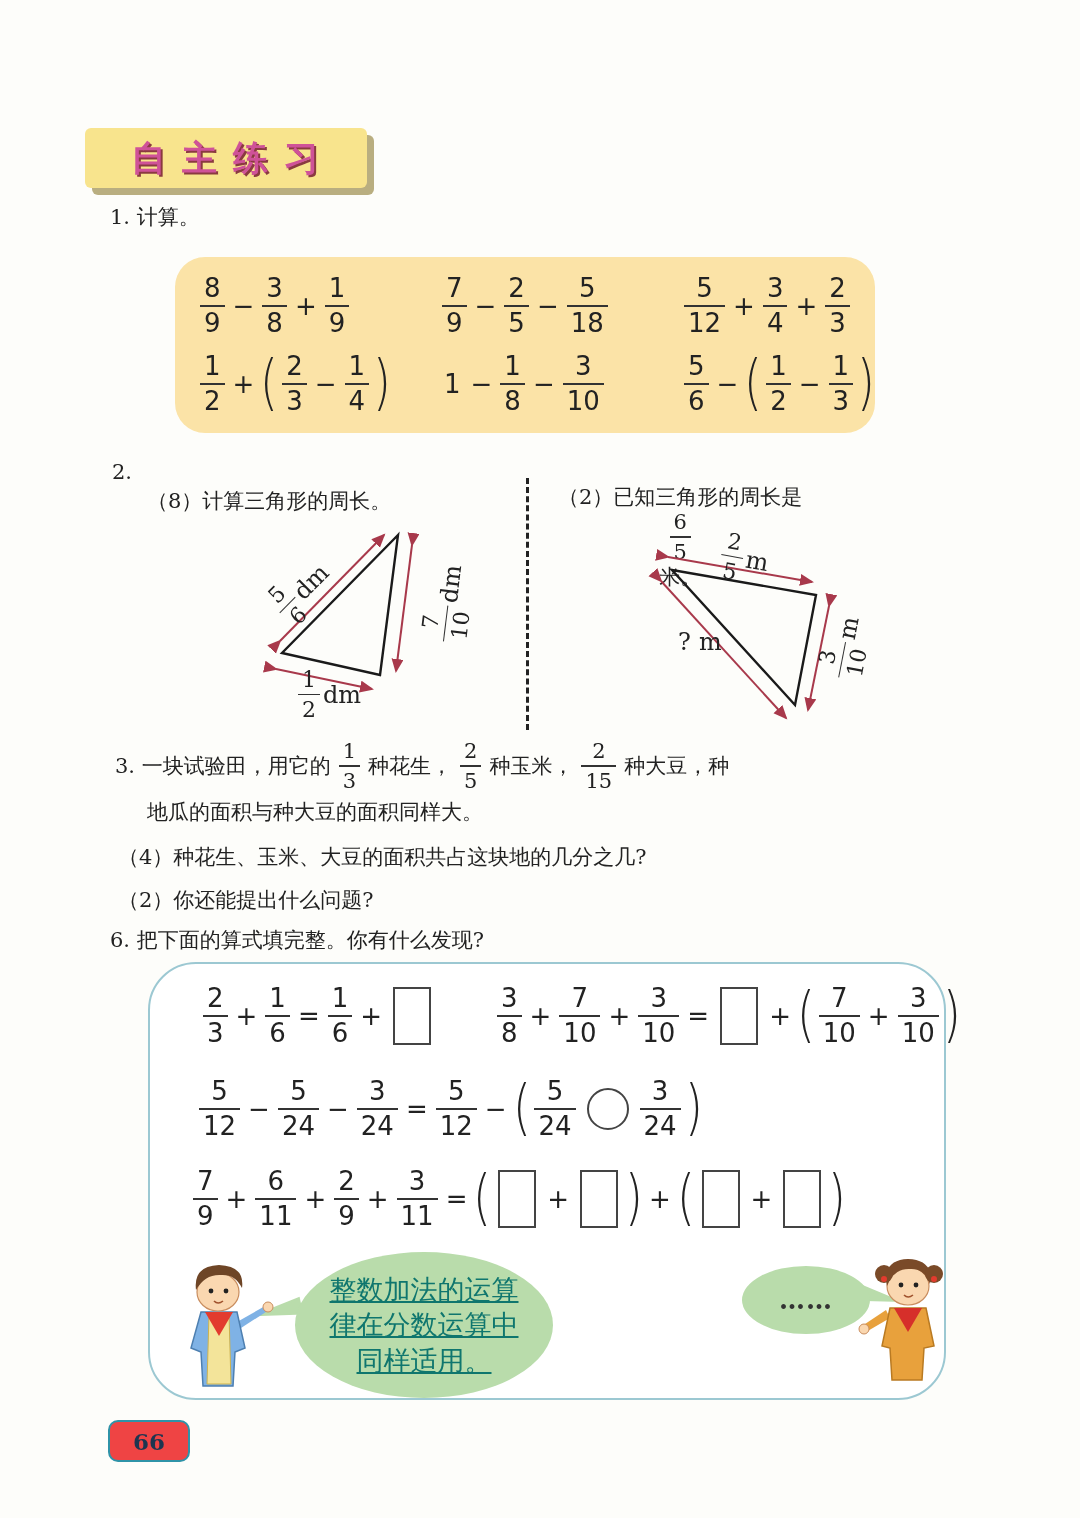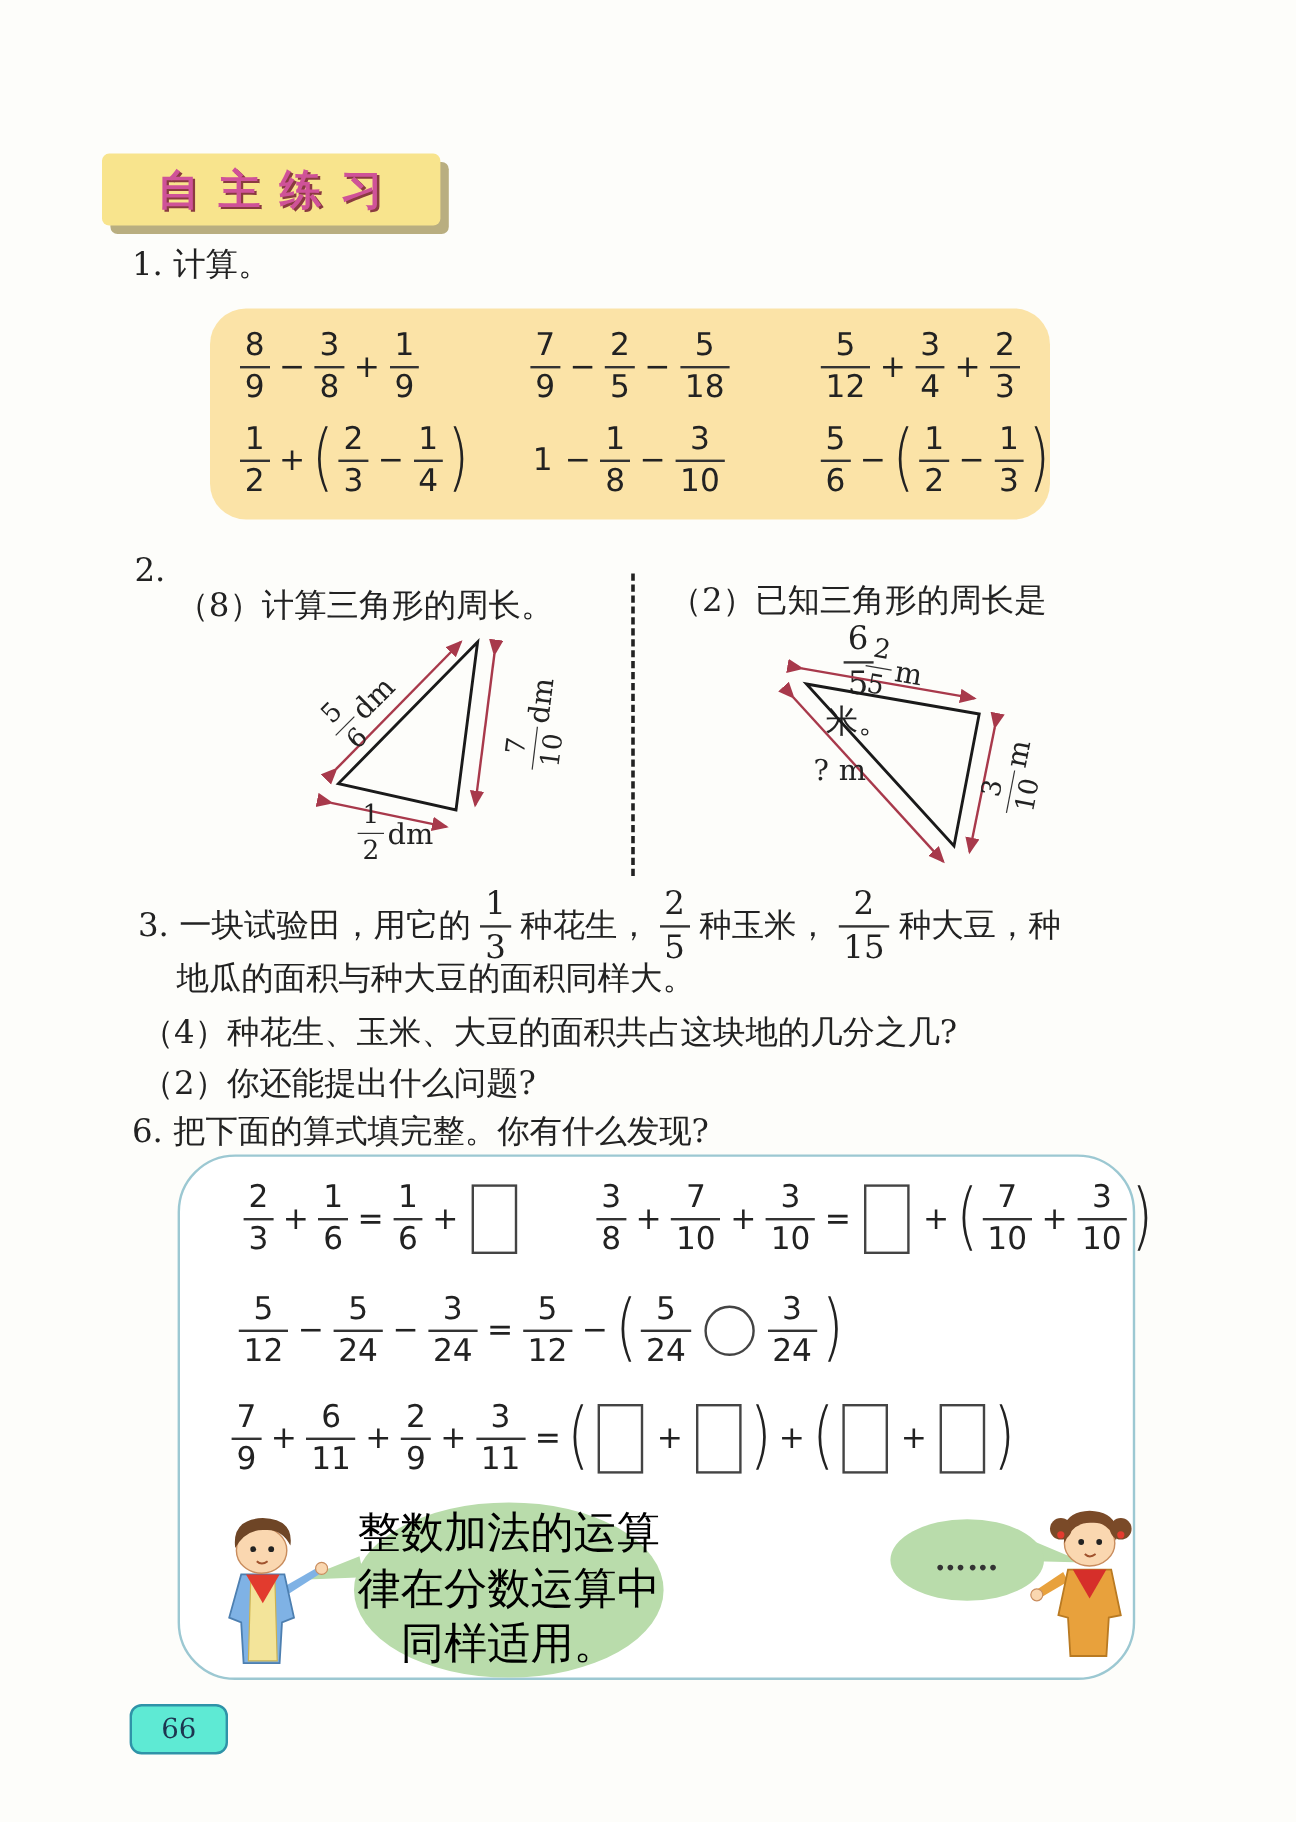--- a/index.html
+++ b/index.html
@@ -19,21 +19,21 @@
     box-shadow:7px 7px 0 #b9ae80;
     display:flex; align-items:center; justify-content:center;
   }
   .banner-title{
     font-family:"DejaVu Sans","Liberation Sans",sans-serif;
     font-weight:800; font-size:35px; letter-spacing:16px;
     color:#cf5298; text-shadow:2px 2px 0 #8a3a40; padding-left:14px;
   }
 
   
-  .h-text{font-size:27px; line-height:1.35;}
+  .h-text{font-size:21px; line-height:1.35;}
 
   
   .expr{display:inline-flex; align-items:center; white-space:nowrap;}
   .expr .tok{margin:0 5px;}
   .frac{display:inline-flex; flex-direction:column; align-items:center;
         vertical-align:middle; margin:0 3px; line-height:1;}
   .frac .n{display:block; padding:0 4px 3px; line-height:1.05;}
   .frac .d{display:block; border-top:2px solid #333; padding:3px 4px 0; line-height:1.05;}
   .paren{font-size:2.35em; font-weight:200; line-height:.9;
          font-family:"DejaVu Sans","Liberation Sans",sans-serif;
@@ -65,37 +65,37 @@
     position:absolute; left:148px; top:962px; width:794px; height:434px;
     border:2.5px solid #9cc8d2; border-radius:48px; background:#fff;
   }
   .eq{font-size:26px;}
   .eq .frac .d{border-top-width:2px;}
 
   
   .bubble{position:absolute; background:#b9dcab; border-radius:50%;
           display:flex; flex-direction:column; align-items:center; justify-content:center;}
   .bubble-boy{left:295px; top:1252px; width:258px; height:146px;}
-  .bubble-boy span{display:block; font-size:36px; color:#000000; line-height:1.3;}
+  .bubble-boy span{display:block; font-size:27px; color:#0f766e; line-height:1.3;text-decoration:underline;}
   .bubble-girl{left:742px; top:1266px; width:128px; height:68px;}
   .bubble-girl span{font-size:26px; color:#333; font-weight:bold; letter-spacing:1px;}
   .tail{position:absolute; width:0; height:0; border-style:solid;}
   .tail-boy{left:250px; top:1302px; border-width:9px 52px 9px 0;
             border-color:transparent #b9dcab transparent transparent;
             transform:rotate(-12deg);}
   .tail-girl{left:856px; top:1288px; border-width:9px 0 9px 48px;
              border-color:transparent transparent transparent #b9dcab;
              transform:rotate(12deg);}
 
   
   .page-num{
     position:absolute; left:108px; top:1420px; width:78px; height:38px;
-    background:#5eead4; border:2.5px solid #2f93a8; border-radius:10px;
+    background:#ef4444; border:2.5px solid #2f93a8; border-radius:10px;
     display:flex; align-items:center; justify-content:center;
-    font-size:23px; color:#1d3550;
+    font-size:23px; color:#1d3550;font-weight:bold;
   }
 </style>
 </head>
 <body>
 
 <div class="page">
 
   <div class="banner">
     <span class="banner-title">自主练习</span>
   </div>

